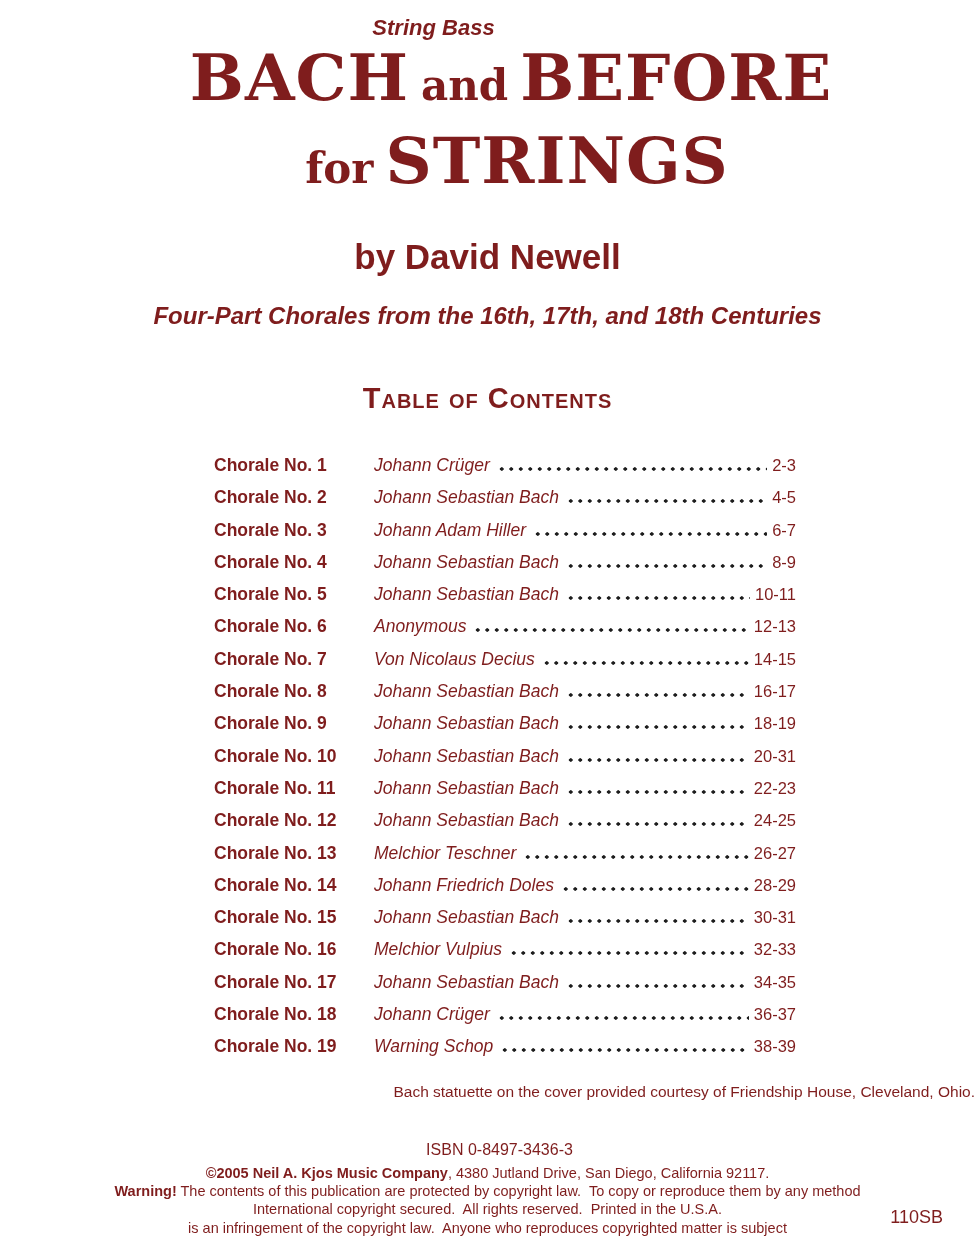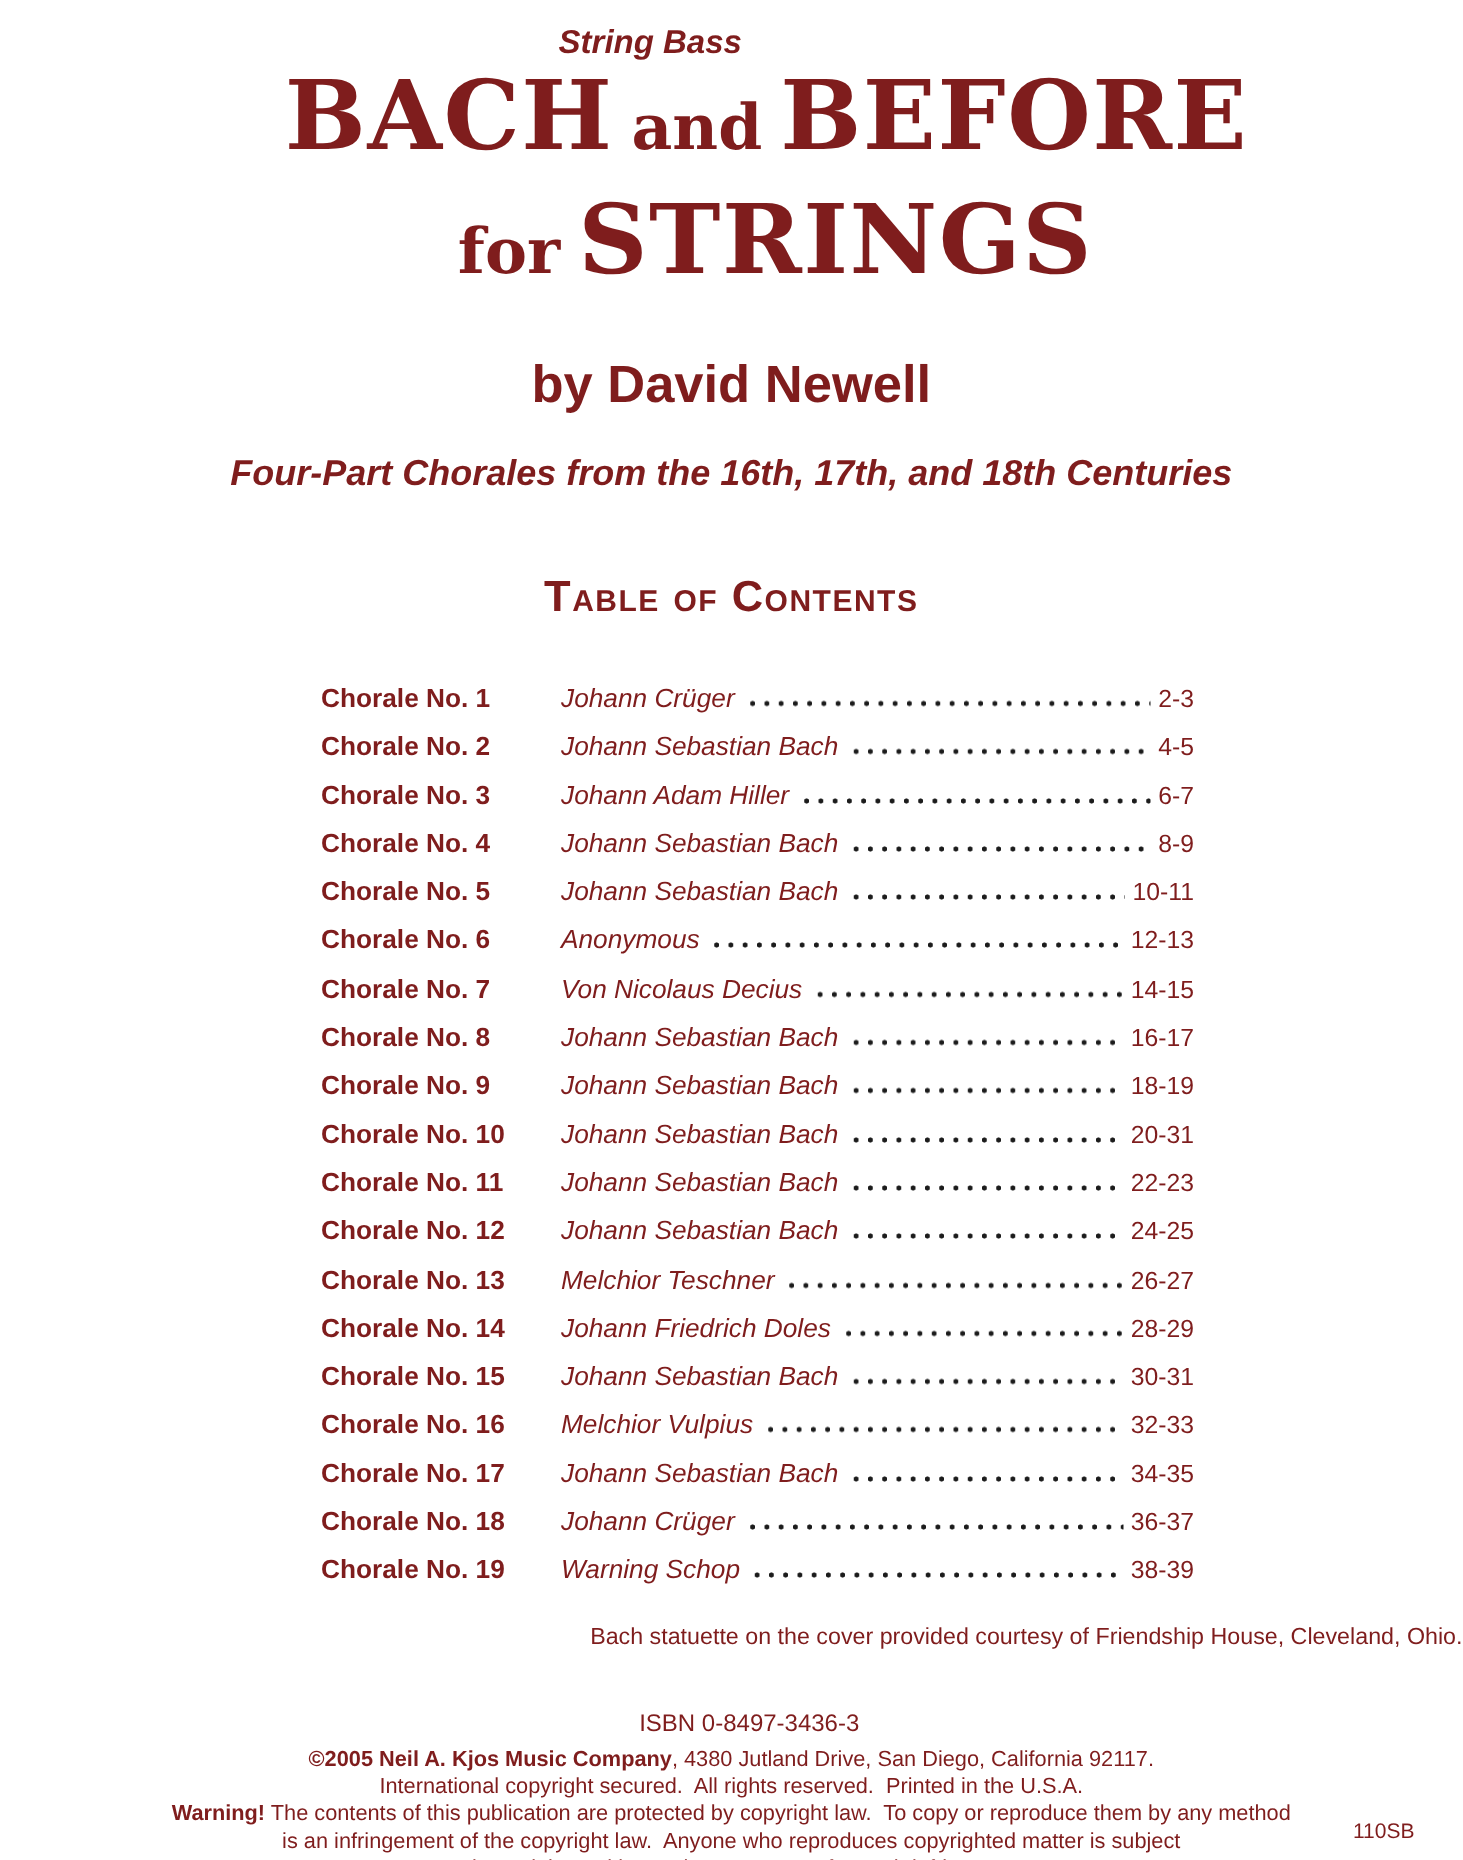--- a/index.html
+++ b/index.html
@@ -58,21 +58,21 @@
   .credit { margin-top: 14px; text-align: right; font-size: 15.5px; }
   .isbn { margin-top: 40px; text-align: center; font-size: 16px; padding-left: 24px; }
   .copyright {
     margin-top: 5px; text-align: center;
     font-size: 14.5px; line-height: 18.4px;
   }
   .copyright div, .credit, .isbn { white-space: pre-wrap; }
   .b { font-weight: bold; }
   .catalog {
     position: absolute; right: 32px; bottom: 12px;
-    font-size: 14px;
+    font-size: 18px;
   }
 </style>
 </head>
 <body>
 
 <div class="page">
 
   <div class="instrument">String Bass</div>
 
   <div class="title">
@@ -220,21 +220,21 @@
       <span class="toc-pages">38-39</span>
     </div>
   </div>
 
   <div class="credit">Bach statuette on the cover provided courtesy of Friendship House, Cleveland, Ohio.</div>
 
   <div class="isbn">ISBN 0-8497-3436-3</div>
 
   <div class="copyright">
     <div><span class="b">©2005 Neil A. Kjos Music Company</span><span>, 4380 Jutland Drive, San Diego, California 92117.</span></div>
+    <div><span class="b">Warning!</span><span> The contents of this publication are protected by copyright law.  To copy or reproduce them by any method</span></div>
     <div>International copyright secured.  All rights reserved.  Printed in the U.S.A.</div>
-    <div><span class="b">Warning!</span><span> The contents of this publication are protected by copyright law.  To copy or reproduce them by any method</span></div>
     <div>is an infringement of the copyright law.  Anyone who reproduces copyrighted matter is subject</div>
     <div>to substantial penalties and assessments for each infringement.</div>
   </div>
 
   <div class="catalog">110SB</div>
 
 </div>
 
 </body></html>

